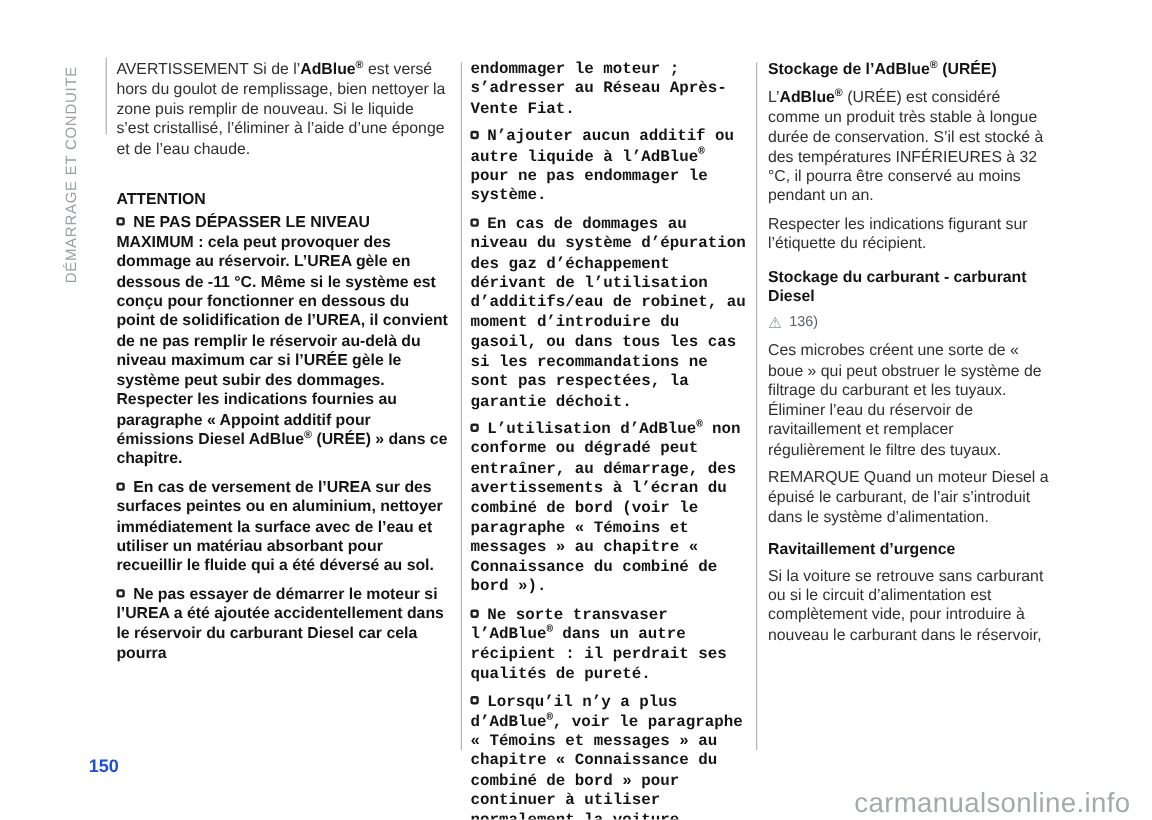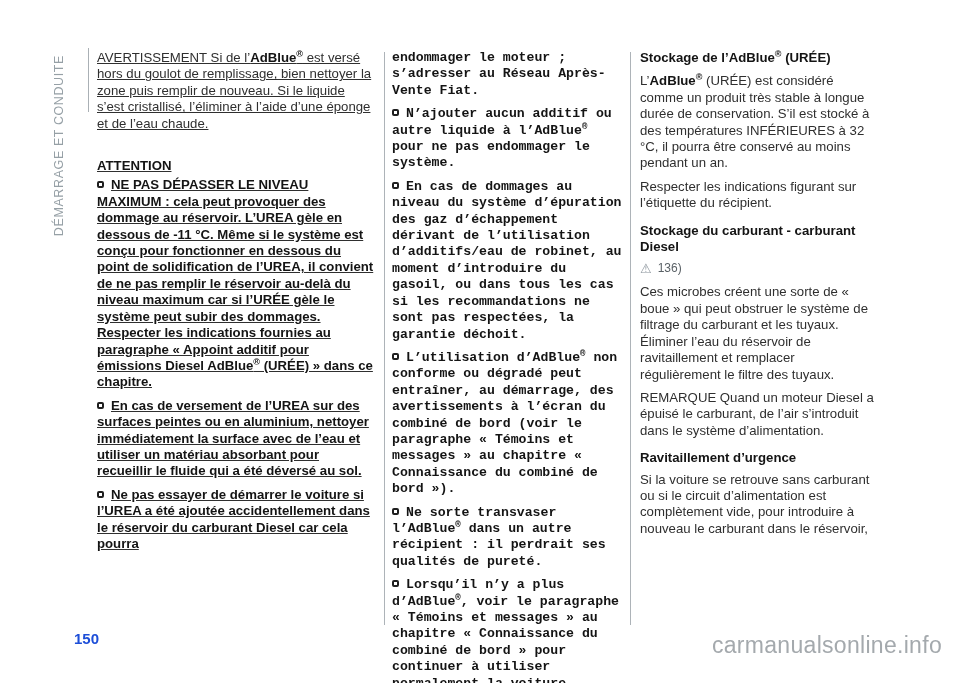--- a/index.html
+++ b/index.html
@@ -21,21 +21,21 @@
   }
   .chapter-label {
     position: absolute; left: 52px; top: 55px;
     writing-mode: vertical-rl; transform: rotate(180deg);
     font-size: 12.5px; letter-spacing: 0.6px;
     color: #96a0a6; white-space: nowrap;
   }
 
   
   .col { position: absolute; top: 50px; }
-  .col1 { left: 97px;  width: 278px; text-decoration: underline; }
+  .col1 { left: 97px;  width: 278px; }
   .col2 { left: 392px; width: 230px; font-family: Liberation Mono, monospace; }
   .col3 { left: 640px; width: 236px; }
 
   .divider {
     position: absolute; top: 52px; height: 573px;
     width: 1px; background: #adb3b8;
   }
   .d1 { left: 384px; }
   .d2 { left: 630px; }
 
@@ -62,38 +62,38 @@
     margin: 6px 0 9px 0;
     font-size: 12px; color: #5a6166;
   }
   .note-icon { font-size: 13px; color: #8b949c; line-height: 1; }
 
   .page-number {
     position: absolute; left: 74px; top: 630px;
     font-size: 15px; font-weight: bold; color: #1d4ed8;
   }
   .watermark {
-    position: absolute; right: 18px; bottom: 24px;
+    position: absolute; right: 18px; bottom: 0;
     font-size: 23px; color: #a4a9ad; letter-spacing: 0.3px;
   }
 </style>
 </head>
 <body>
 
 <div class="page">
 
   <div class="rail-line"></div>
   <div class="chapter-label">DÉMARRAGE ET CONDUITE</div>
 
   <div class="col col1">
     <p class="para"><span class="runs"><span>AVERTISSEMENT Si de l’</span><span class="b">AdBlue</span><sup class="b">®</sup><span> est versé hors du goulot de remplissage, bien nettoyer la zone puis remplir de nouveau. Si le liquide s’est cristallisé, l’éliminer à l’aide d’une éponge et de l’eau chaude.</span></span></p>
     <p class="para bold attn">ATTENTION</p>
     <p class="para bold"><span class="marker"></span><span class="runs"><span>NE PAS DÉPASSER LE NIVEAU MAXIMUM : cela peut provoquer des dommage au réservoir. L’UREA gèle en dessous de -11 °C. Même si le système est conçu pour fonctionner en dessous du point de solidification de l’UREA, il convient de ne pas remplir le réservoir au-delà du niveau maximum car si l’URÉE gèle le système peut subir des dommages. Respecter les indications fournies au paragraphe « Appoint additif pour émissions Diesel AdBlue</span><sup>®</sup><span> (URÉE) » dans ce chapitre.</span></span></p>
     <p class="para bold"><span class="marker"></span><span class="runs"><span>En cas de versement de l’UREA sur des surfaces peintes ou en aluminium, nettoyer immédiatement la surface avec de l’eau et utiliser un matériau absorbant pour recueillir le fluide qui a été déversé au sol.</span></span></p>
-    <p class="para bold"><span class="marker"></span><span class="runs"><span>Ne pas essayer de démarrer le voiture si l’UREA a été ajoutée accidentellement dans le réservoir du carburant Diesel car cela pourra</span></span></p>
+    <p class="para bold"><span class="marker"></span><span class="runs"><span>Ne pas essayer de démarrer le moteur si l’UREA a été ajoutée accidentellement dans le réservoir du carburant Diesel car cela pourra</span></span></p>
   </div>
 
   <div class="divider d1"></div>
 
   <div class="col col2">
     <p class="para bold"><span class="runs"><span>endommager le moteur ; s’adresser au Réseau Après-Vente Fiat.</span></span></p>
     <p class="para bold"><span class="marker"></span><span class="runs"><span>N’ajouter aucun additif ou autre liquide à l’AdBlue</span><sup>®</sup><span> pour ne pas endommager le système.</span></span></p>
     <p class="para bold"><span class="marker"></span><span class="runs"><span>En cas de dommages au niveau du système d’épuration des gaz d’échappement dérivant de l’utilisation d’additifs/eau de robinet, au moment d’introduire du gasoil, ou dans tous les cas si les recommandations ne sont pas respectées, la garantie déchoit.</span></span></p>
     <p class="para bold"><span class="marker"></span><span class="runs"><span>L’utilisation d’AdBlue</span><sup>®</sup><span> non conforme ou dégradé peut entraîner, au démarrage, des avertissements à l’écran du combiné de bord (voir le paragraphe « Témoins et messages » au chapitre « Connaissance du combiné de bord »).</span></span></p>
     <p class="para bold"><span class="marker"></span><span class="runs"><span>Ne sorte transvaser l’AdBlue</span><sup>®</sup><span> dans un autre récipient : il perdrait ses qualités de pureté.</span></span></p>

